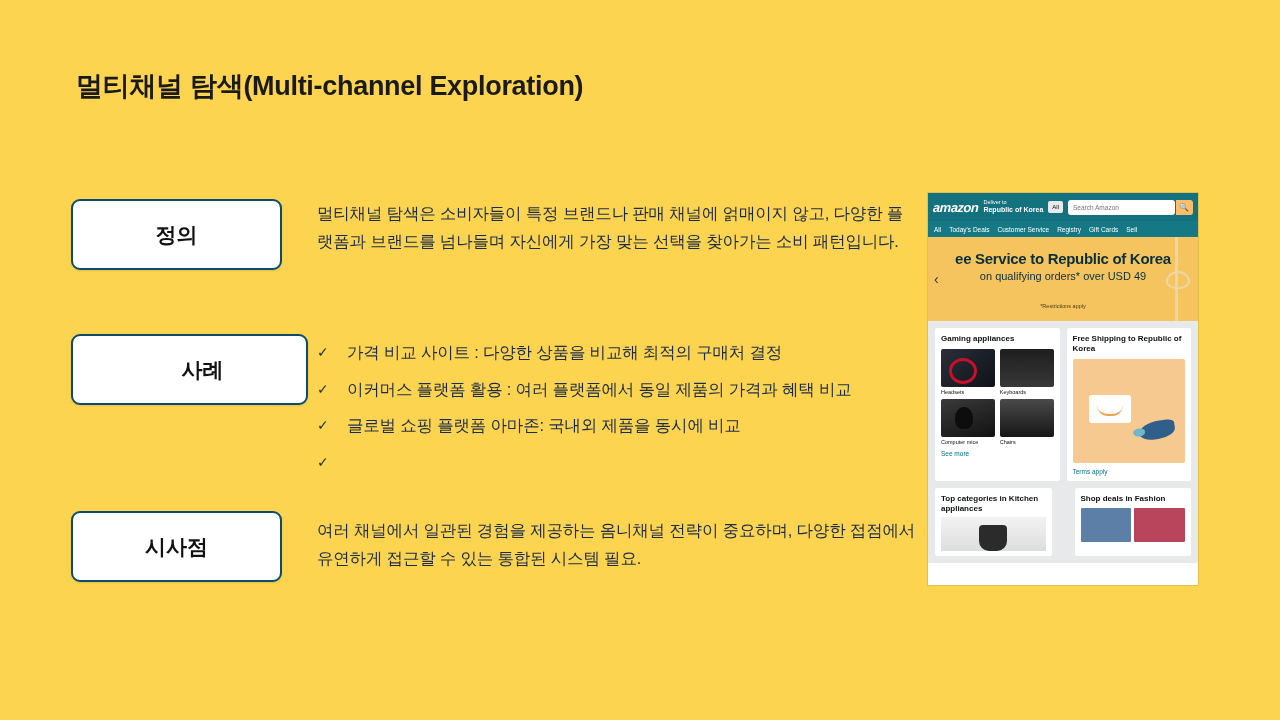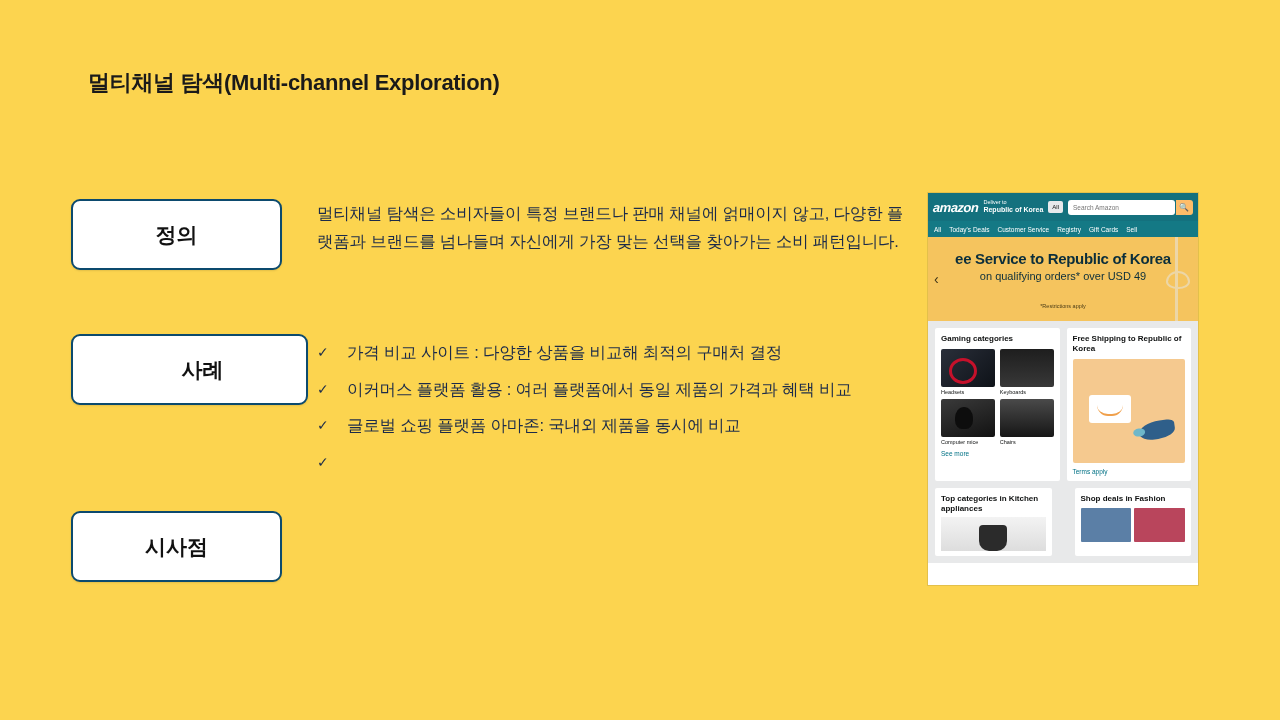--- a/index.html
+++ b/index.html
@@ -15,23 +15,23 @@
     overflow: hidden;
     position: relative;
   }
   .slide {
     position: absolute;
     inset: 0;
     background: #FCD44F;
   }
   .slide-title {
     position: absolute;
-    left: 88px;
+    left: 76px;
     top: 68px;
-    font-size: 22px;
+    font-size: 27px;
     font-weight: bold;
     color: #1a1a1a;
     letter-spacing: -0.3px;
   }
 
   
   .pill {
     position: absolute;
     left: 71px;
     width: 207px;
@@ -391,20 +391,21 @@
       <span>글로벌 쇼핑 플랫폼 아마존: 국내외 제품을 동시에 비교</span>
     </li>
     <li>
       <span class="tick">✓</span>
     </li>
   </ul>
 
   <div class="pill" id="pill-implication">
     <span>시사점</span>
   </div>
+  <div class="body-text" id="implication-text">여러 채널에서 일관된 경험을 제공하는 옴니채널 전략이 중요하며, 다양한 접점에서 유연하게 접근할 수 있는 통합된 시스템 필요.</div>
 
   <div class="phone">
 
     <div class="amz-top">
       <div class="amz-logo">amazon</div>
       <div class="amz-deliver">
         <span>Deliver to</span>
         <b>Republic of Korea</b>
       </div>
       <div class="amz-all">All</div>
@@ -424,21 +425,21 @@
     <div class="amz-hero">
       <div class="amz-arrow">‹</div>
       <div class="amz-ribbon"></div>
       <h2>ee Service to Republic of Korea</h2>
       <p>on qualifying orders* over USD 49</p>
       <div class="fine">*Restrictions apply</div>
     </div>
 
     <div class="cards">
       <div class="card">
-        <h3>Gaming categories</h3>
+        <h3>Gaming appliances</h3>
         <div class="tiles">
           <div>
             <span class="tile-img ga1"></span>
             <div class="tile-cap">Headsets</div>
           </div>
           <div>
             <span class="tile-img ga2"></span>
             <div class="tile-cap">Keyboards</div>
           </div>
           <div>

